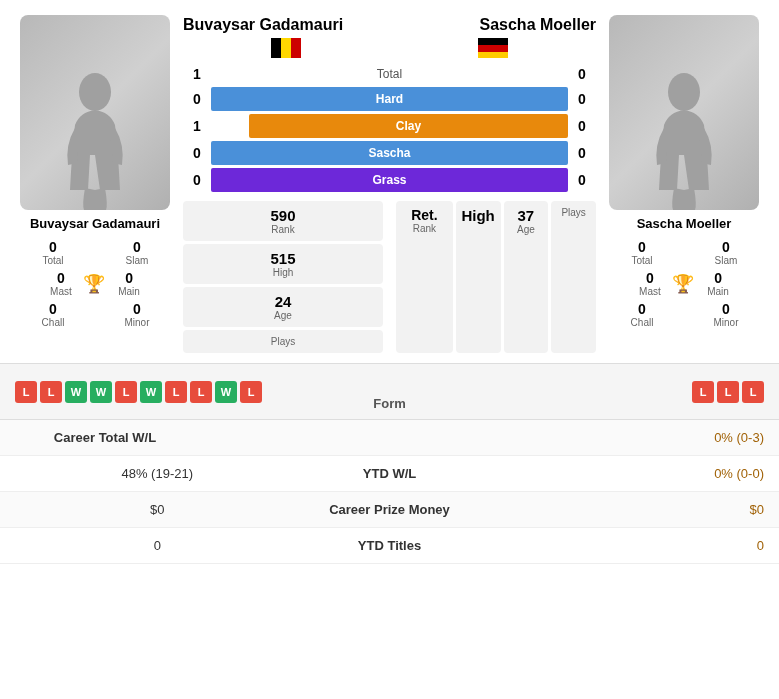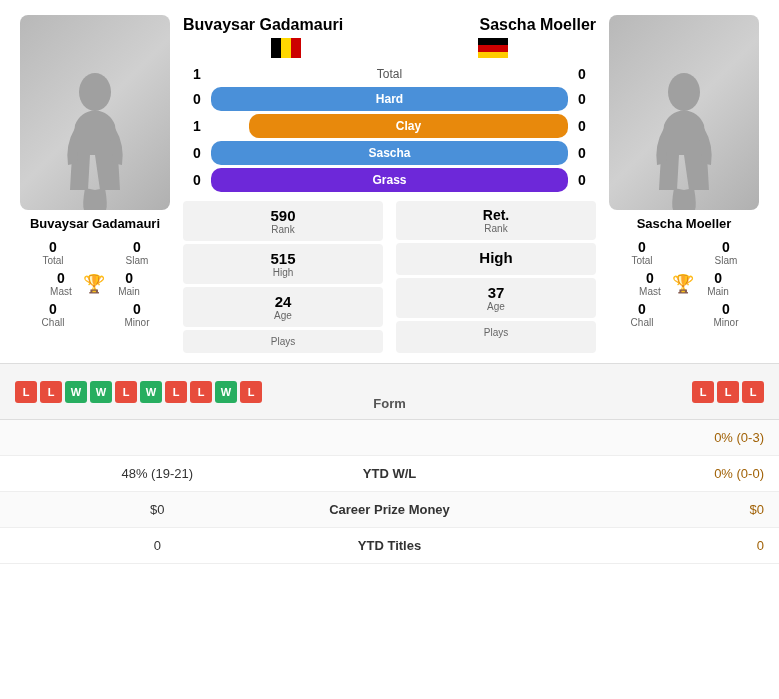--- a/index.html
+++ b/index.html
@@ -167,21 +167,21 @@
     }
 
     .sc { width: 28px; text-align: center; font-size: 14px; font-weight: bold; }
     .surf-btn {
       flex: 1;
       color: #fff;
       font-weight: bold;
       font-size: 12px;
       text-align: center;
       padding: 5px 0;
-      border-radius: 10px;
+      border-radius: 2px;
     }
 
     .mid-label {
       flex: 1;
       text-align: center;
       font-size: 12px;
       color: #555;
     }
 
     .stat-boxes {
@@ -389,21 +389,21 @@
           <div class="stat-b">
             <div class="stat-b-v">24</div>
             <div class="stat-b-l">Age</div>
           </div>
           <div class="stat-b">
             <div class="stat-b-v"></div>
             <div class="stat-b-l">Plays</div>
           </div>
         </div>
 
-        <div style="flex:1;display:flex;flex-direction:column;gap:3px;">
+        <div style="flex:1;display:flex;flex-direction:row;gap:3px;">
           <div class="stat-b ret-box">
             <div class="stat-b-v ret-val">Ret.</div>
             <div class="stat-b-l ret-lbl">Rank</div>
           </div>
           <div class="stat-b">
             <div class="stat-b-v">High</div>
             <div class="stat-b-l"></div>
           </div>
           <div class="stat-b">
             <div class="stat-b-v">37</div>
@@ -483,20 +483,21 @@
     <div class="form-center">Form</div>
     <div class="form-right" id="form-right-container">
         <div class="form-badge fb-l">L</div>
         <div class="form-badge fb-l">L</div>
         <div class="form-badge fb-l">L</div>
       </div>
   </div>
 
   <div class="stats-rows" id="stats-rows-container">
       <div class="stats-row">
+        <div class="sr-center">Career Total W/L</div>
         <div class="sr-right">0% (0-3)</div>
       </div>
       <div class="stats-row">
         <div class="sr-left">48% (19-21)</div>
         <div class="sr-center">YTD W/L</div>
         <div class="sr-right">0% (0-0)</div>
       </div>
       <div class="stats-row">
         <div class="sr-left">$0</div>
         <div class="sr-center">Career Prize Money</div>

